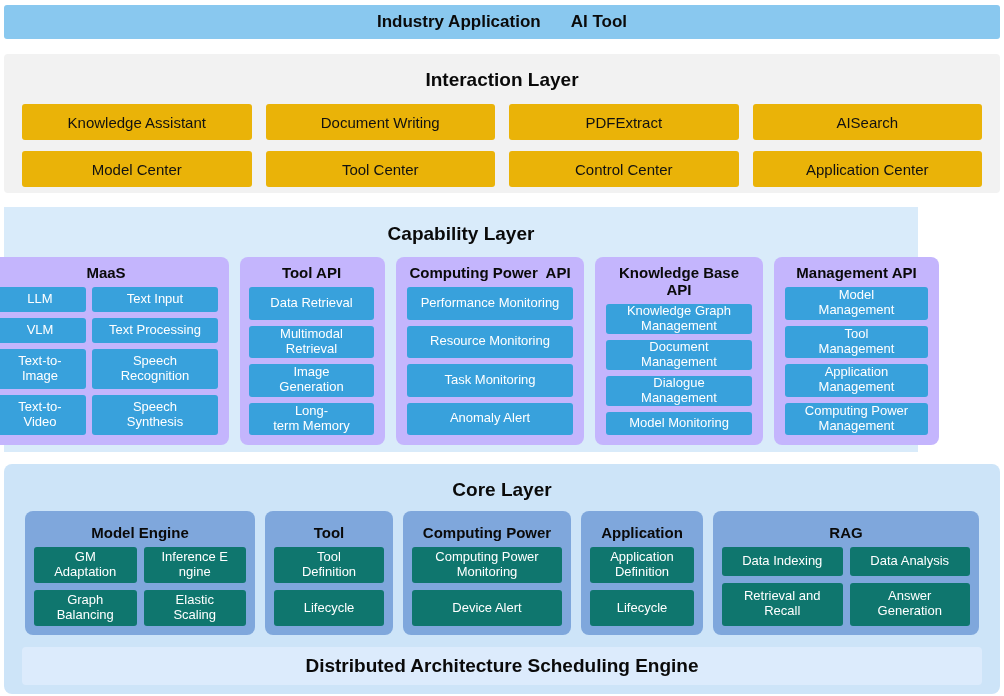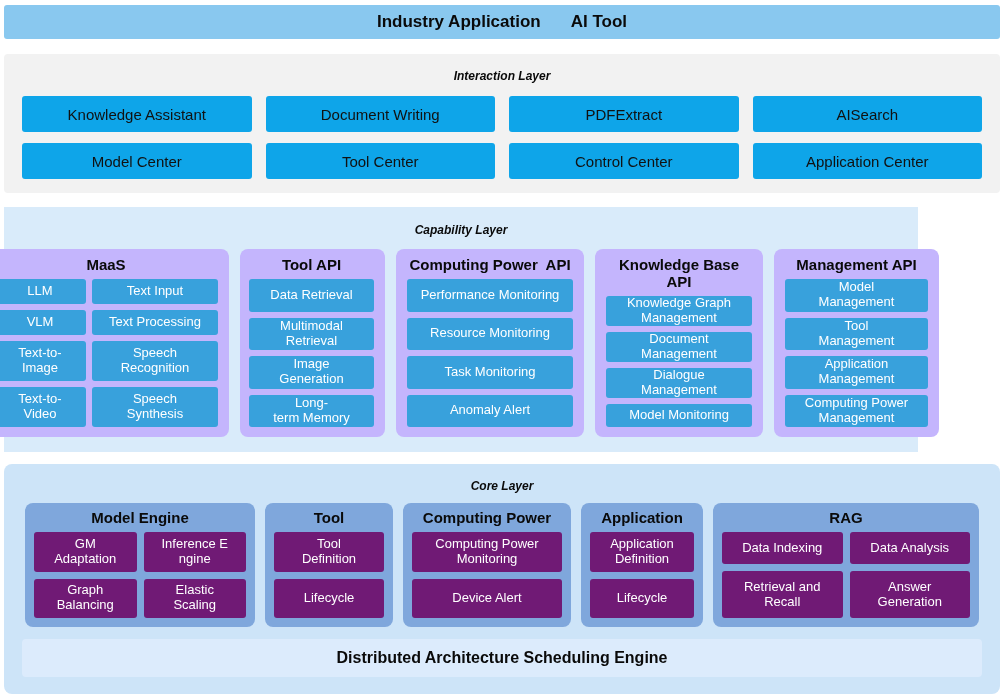--- a/index.html
+++ b/index.html
@@ -8,32 +8,32 @@
     font-family:"Liberation Sans", sans-serif;color:#0a0a0a;overflow:hidden;
   }
   
   #topbar{
     position:absolute;left:4px;top:5px;width:996px;height:34px;
     background:#89c8ef;border-radius:3px;
     display:flex;align-items:center;justify-content:center;gap:30px;
     font-size:17px;font-weight:bold;
   }
   
-  .layer-title{font-size:12px;font-weight:bold;text-align:center;color:#0a0a0a;font-style:italic;}
+  .layer-title{font-size:19px;font-weight:bold;text-align:center;color:#0a0a0a;}
   
   #interaction{
     position:absolute;left:4px;top:54px;width:996px;height:139px;
     background:#f2f2f2;border-radius:4px;
   }
   #interaction .layer-title{padding-top:15px;}
   .btn-row{display:flex;gap:14px;padding:0 18px;height:36px;}
   .row1{margin-top:13px;}
   .row2{margin-top:11px;}
   .btn{
-    flex:1;background:#0ea5e9;border-radius:3px;
+    flex:1;background:#eab308;border-radius:3px;
     display:flex;align-items:center;justify-content:center;
     font-size:15px;color:#111111;
   }
   
   #capability{
     position:absolute;left:4px;top:207px;width:914px;height:245px;
     background:#d9ebfa;border-radius:0;
   }
   #capability .layer-title{padding-top:16px;}
   .cap-cols{display:flex;justify-content:center;gap:11px;margin-top:12px;padding:0 20px;height:188px;}
@@ -55,37 +55,37 @@
     text-align:center;font-size:13px;line-height:1.15;white-space:pre-line;
   }
   
   #core{
     position:absolute;left:4px;top:464px;width:996px;height:230px;
     background:#cde4f8;border-radius:8px;
   }
   #core .layer-title{padding-top:15px;}
   .core-cols{display:flex;justify-content:center;gap:10px;margin-top:10px;padding:0 20px;height:124px;}
   .core-col{
-    background:#7fa7dc;border-radius:8px;padding:0 9px 9px;
+    background:#7fa7dc;border-radius:8px;padding:7px 9px 9px;
     display:flex;flex-direction:column;box-sizing:border-box;
   }
   .kw1{flex:0 0 230px;} .kw2{flex:0 0 128px;} .kw3{flex:0 0 168px;}
   .kw4{flex:0 0 122px;} .kw5{flex:0 0 266px;}
   .core-col-title{font-weight:bold;font-size:15px;text-align:center;padding:6px 0;color:#0a0a0a;}
   .core-stack{display:flex;flex-direction:column;gap:7px;flex:1;}
   .core-grid{display:grid;grid-template-columns:1fr 1fr;gap:7px;flex:1;}
   .core-cell{
-    background:#701a75;color:#ffffff;border-radius:3px;flex:1;
+    background:#0f766e;color:#ffffff;border-radius:3px;flex:1;
     display:flex;align-items:center;justify-content:center;
     text-align:center;font-size:13px;line-height:1.15;white-space:pre-line;
   }
   .engine-bar{
     margin:12px 18px 0;height:38px;background:#dcebfc;border-radius:4px;
     display:flex;align-items:center;justify-content:center;
-    font-weight:bold;font-size:16px;color:#0a0a0a;text-align:center;
+    font-weight:bold;font-size:19px;color:#0a0a0a;text-align:center;
   }
 </style>
 </head>
 <body>
 
 <div id="canvas">
 
   <div id="topbar">
     <span>Industry Application</span>
     <span>AI Tool</span>

